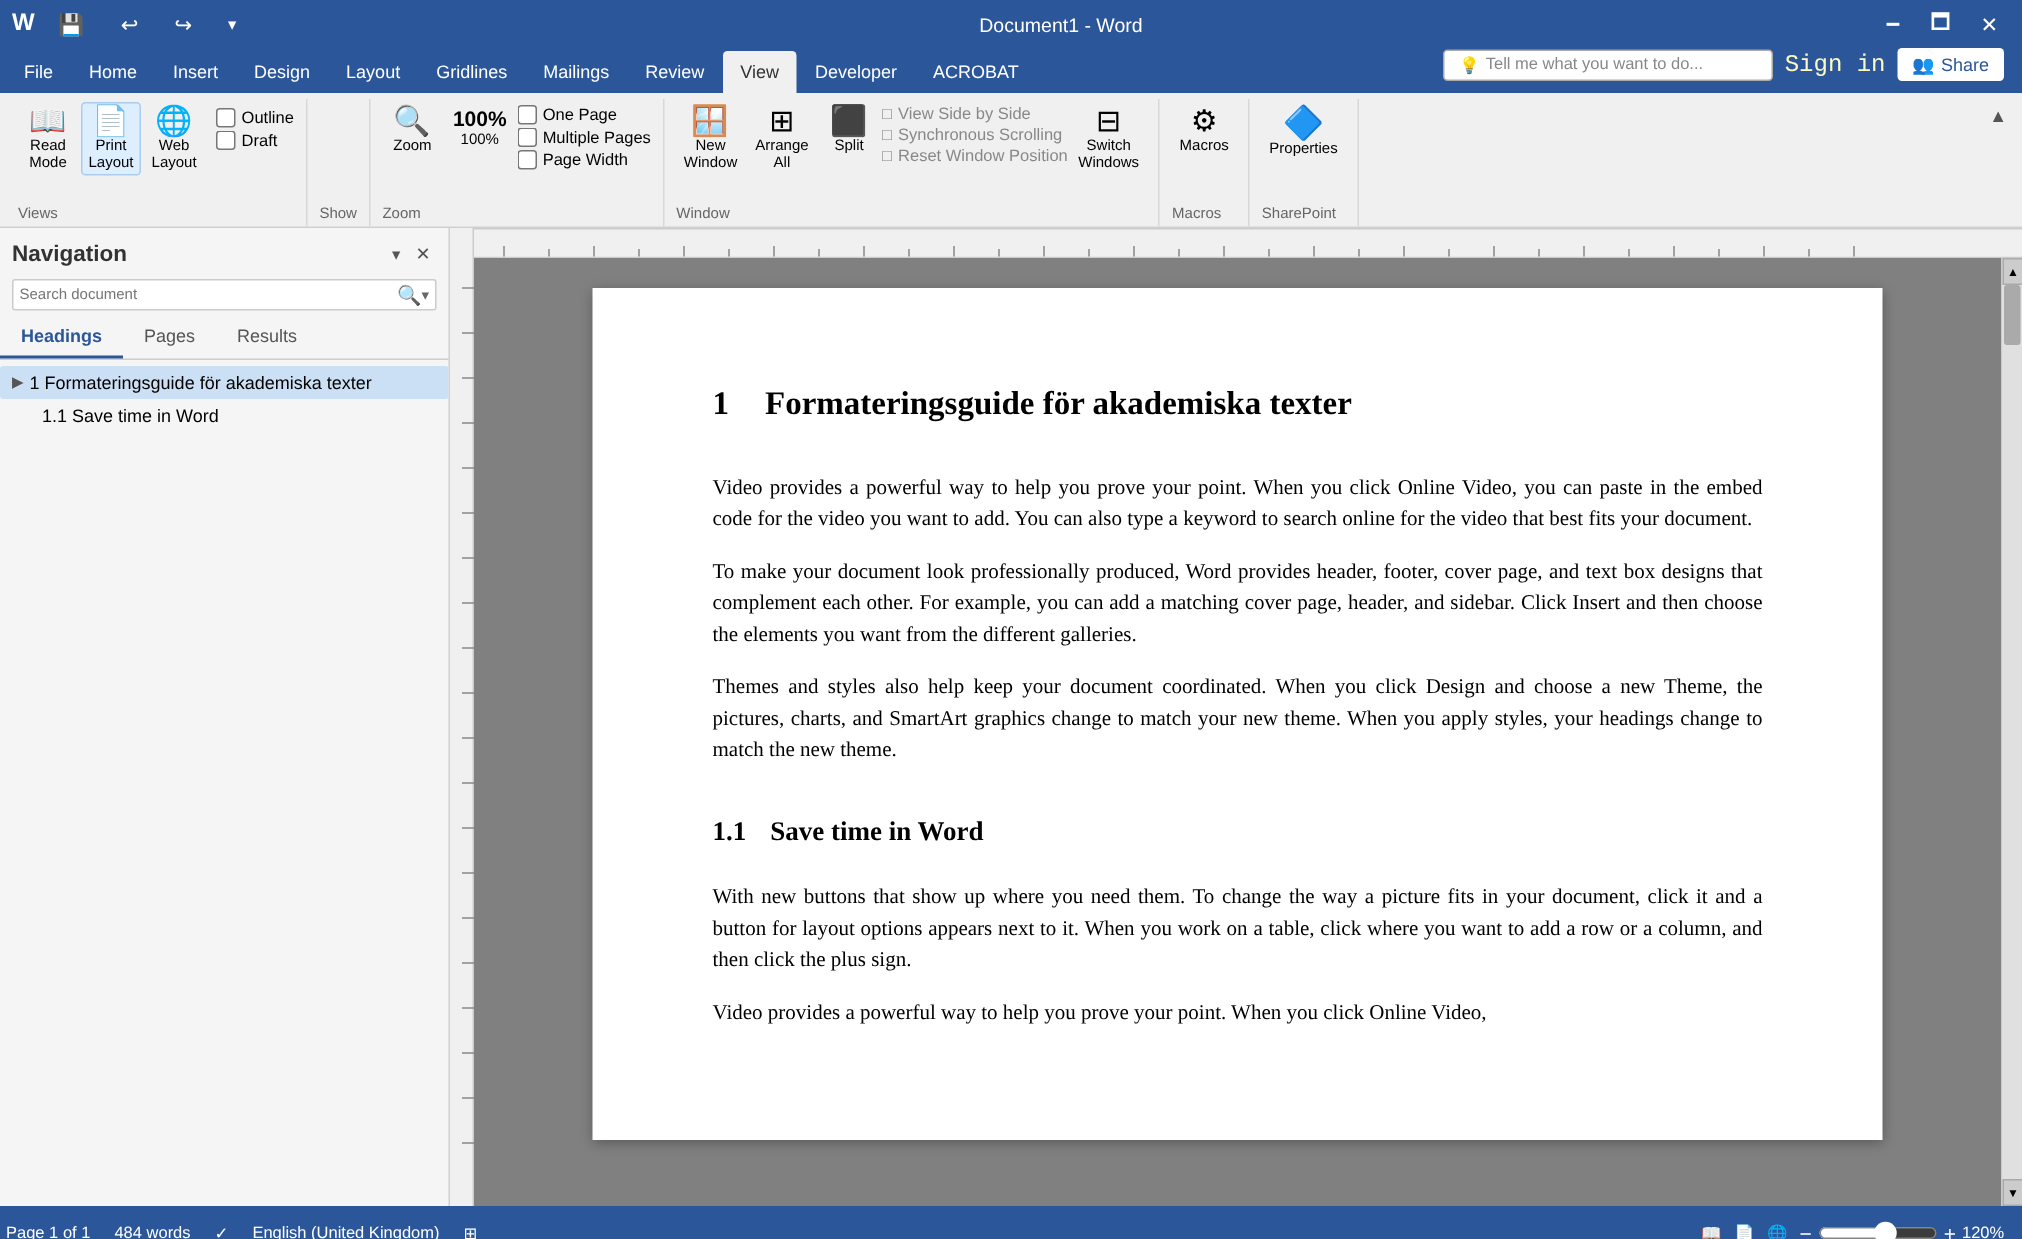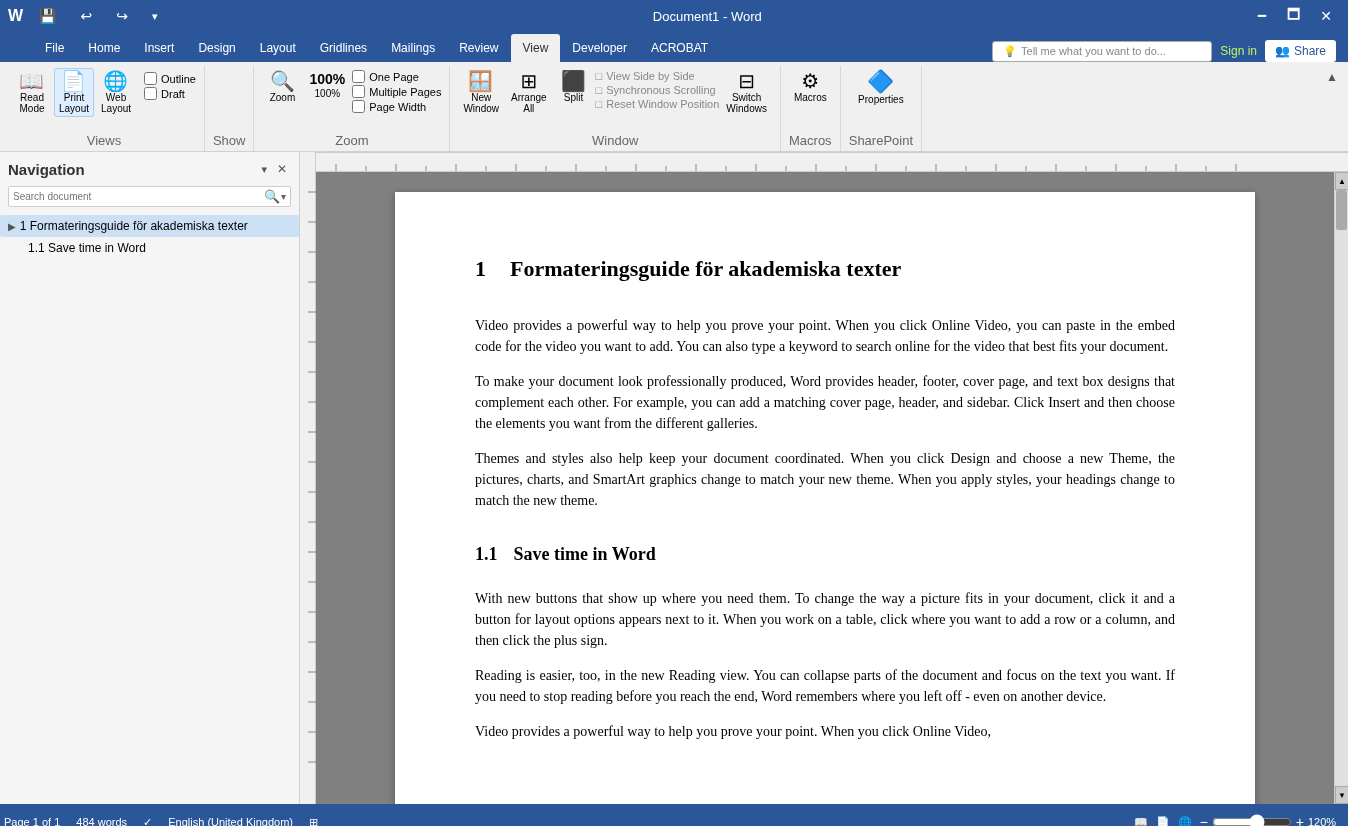--- a/index.html
+++ b/index.html
@@ -60,25 +60,24 @@
     }
     .ribbon-group:last-child { border-right: none; }
     .ribbon-group-items {
       display: flex;
       align-items: flex-start;
       gap: 2px;
       flex: 1;
       padding: 2px 0;
     }
     .ribbon-group-label {
-      font-size: 13px;
+      font-size: 10px;
       color: #666;
       margin-top: auto;
       padding: 2px 0 3px 0;
-      text-align: center;
       width: 100%;
     }
     .ribbon-btn {
       display: flex;
       flex-direction: column;
       align-items: center;
       padding: 2px 4px;
       cursor: pointer;
       border-radius: 3px;
       border: 1px solid transparent;
@@ -228,41 +227,41 @@
     <span class="title-bar-btn" style="font-size:11px;">▾</span>
   </div>
   <div class="title-bar-center">Document1 - Word</div>
   <div class="title-bar-right">
     <span class="title-bar-btn">🗕</span>
     <span class="title-bar-btn">🗖</span>
     <span class="title-bar-btn">✕</span>
   </div>
 </div>
 
-<div style="display:flex; align-items:flex-end; background:#2b579a;padding-left:29px;">
+<div style="display:flex; align-items:flex-start; background:#2b579a;">
   <div class="ribbon-tabs" style="flex:1;">
     <div class="ribbon-tab">File</div>
     <div class="ribbon-tab">Home</div>
     <div class="ribbon-tab">Insert</div>
     <div class="ribbon-tab">Design</div>
     <div class="ribbon-tab">Layout</div>
     <div class="ribbon-tab">Gridlines</div>
     <div class="ribbon-tab">Mailings</div>
     <div class="ribbon-tab">Review</div>
     <div class="ribbon-tab active">View</div>
     <div class="ribbon-tab">Developer</div>
     <div class="ribbon-tab">ACROBAT</div>
   </div>
   <div style="display:flex; align-items:center; gap:8px; padding: 0 12px; background:#2b579a;">
     <div class="tell-me" style="background:white; border:1px solid #aaa; border-radius:3px; padding:3px 10px; font-size:11px; color:#888; display:flex; align-items:center; gap:4px; min-width:220px;">
       <span>💡</span>
       <span>Tell me what you want to do...</span>
     </div>
     <div class="user-actions">
-      <span class="sign-in" style="color:#bef264; cursor:pointer; font-size:12px;">Sign in</span>
+      <span class="sign-in" style="color:#fef9c3; cursor:pointer; font-size:16px;font-family:Liberation Mono, monospace;">Sign in</span>
       <button class="share-btn" style="background:white; color:#2b579a;">
         <span>👥</span>
         <span>Share</span>
       </button>
     </div>
   </div>
 </div>
 
 <div class="ribbon">
 
@@ -394,20 +393,25 @@
       <span class="nav-title">Navigation</span>
       <div class="nav-header-btns">
         <button style="background:none; border:none; cursor:pointer; font-size:11px; color:#555; padding:2px 4px;">▾</button>
         <button style="background:none; border:none; cursor:pointer; font-size:12px; color:#555; padding:2px 4px;">✕</button>
       </div>
     </div>
     <div class="nav-search">
       <input type="text" style="border: none; outline: none; flex: 1 1 0%; font-size: 10px; color: rgb(51, 51, 51);" placeholder="Search document">
       <span style="font-size:13px; color:#666; cursor:pointer;">🔍</span>
       <span style="font-size:10px; color:#666; cursor:pointer;">▾</span>
+    </div>
+    <div class="nav-tabs">
+      <div class="nav-tab active">Headings</div>
+      <div class="nav-tab">Pages</div>
+      <div class="nav-tab">Results</div>
     </div>
     <div class="nav-tree">
       <div class="nav-tree-item selected">
         <span class="nav-arrow">▶</span>
         <span>1  Formateringsguide för akademiska texter</span>
       </div>
       <div class="nav-tree-item nav-tree-item-l2">
         <span>1.1  Save time in Word</span>
       </div>
     </div>
@@ -496,21 +500,20 @@
           <div class="doc-h1">
             <span style="margin-right:24px;">1</span><span>Formateringsguide för akademiska texter</span>
           </div>
           <p class="doc-p">Video provides a powerful way to help you prove your point. When you click Online Video, you can paste in the embed code for the video you want to add. You can also type a keyword to search online for the video that best fits your document.</p>
           <p class="doc-p">To make your document look professionally produced, Word provides header, footer, cover page, and text box designs that complement each other. For example, you can add a matching cover page, header, and sidebar. Click Insert and then choose the elements you want from the different galleries.</p>
           <p class="doc-p">Themes and styles also help keep your document coordinated. When you click Design and choose a new Theme, the pictures, charts, and SmartArt graphics change to match your new theme. When you apply styles, your headings change to match the new theme.</p>
           <div class="doc-h2">
             <span style="margin-right:16px;">1.1</span><span>Save time in Word</span>
           </div>
           <p class="doc-p">With new buttons that show up where you need them. To change the way a picture fits in your document, click it and a button for layout options appears next to it. When you work on a table, click where you want to add a row or a column, and then click the plus sign.</p>
-          <p class="doc-p">Reading is easier, too, in the new Reading view. You can collapse parts of the document and focus on the text you want. If you need to stop reading before you reach the end, Word remembers where you left off - even on another device.</p>
           <p class="doc-p">Video provides a powerful way to help you prove your point. When you click Online Video,</p>
         </div>
       </div>
 
       <div class="vscroll">
         <div class="vscroll-btn">▲</div>
         <div class="vscroll-track">
           <div class="vscroll-thumb"></div>
         </div>
         <div class="vscroll-btn">▼</div>

